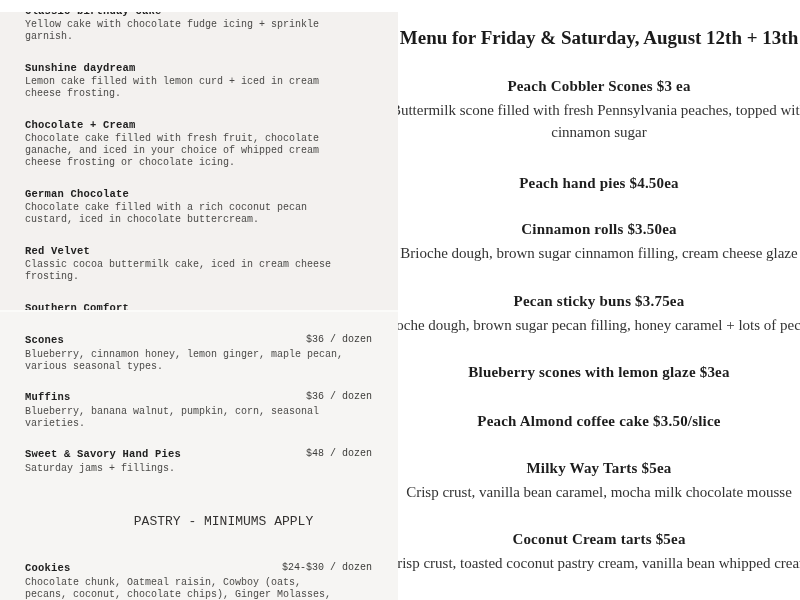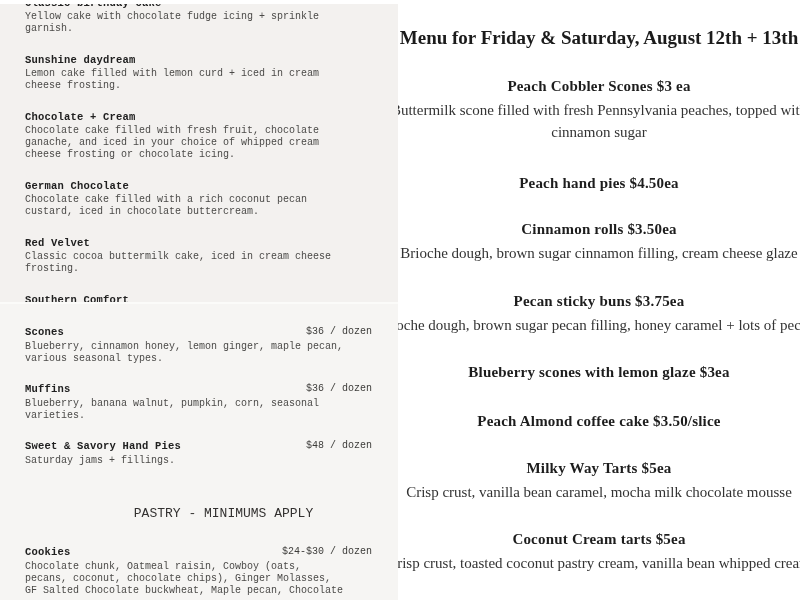--- a/index.html
+++ b/index.html
@@ -3,21 +3,21 @@
 <meta charset="utf-8">
 <style>
   * { margin:0; padding:0; box-sizing:border-box; }
   html,body { width:800px; height:600px; overflow:hidden; background:#ffffff; }
   #stage {
     position:relative; width:800px; height:600px; background:#ffffff;
     font-family:"Liberation Mono","DejaVu Sans Mono",monospace;
   }
 
   
-  .left-region { position:absolute; left:0; top:4px; width:398px; height:424px; }
+  .left-region { position:absolute; left:0; top:12px; width:398px; height:424px; }
 
   .card-top {
     position:absolute; left:0; top:0; width:398px; height:298px;
     background:#f3f1ef; overflow:hidden;
   }
   .card-bottom {
     position:absolute; left:0; top:298px; width:398px; height:302px;
     background:#f6f5f3; border-top:2px solid #fbfbf9; overflow:hidden;
   }
   .card-top-inner { padding:0 41px 0 25px; }
@@ -36,21 +36,21 @@
     margin-top:18px; margin-bottom:3px;
   }
   .price-row.first { margin-top:0; }
   .bake-name { font-weight:bold; font-size:10.5px; line-height:12px; color:#202020; letter-spacing:0.2px; }
   .bake-price { font-size:10px; line-height:12px; color:#3d3c3a; }
   .bake-desc { font-size:10px; line-height:12px; color:#4b4a48; max-width:320px; }
   .section-title {
     font-size:13px; line-height:16px; color:#333130; text-align:center;
     margin-top:39px; transform:translateX(25px); white-space:nowrap;
   }
-  .price-row.cookies { margin-top:24px; }
+  .price-row.cookies { margin-top:32px; }
 
   
   .right-panel {
     position:absolute; left:398px; top:0; width:402px; height:600px;
     background:#ffffff; overflow:hidden;
     font-family:"Liberation Serif","DejaVu Serif",serif;
   }
   .right-inner {
     position:absolute; left:-41px; top:0; width:484px; height:600px;
     text-align:center;

